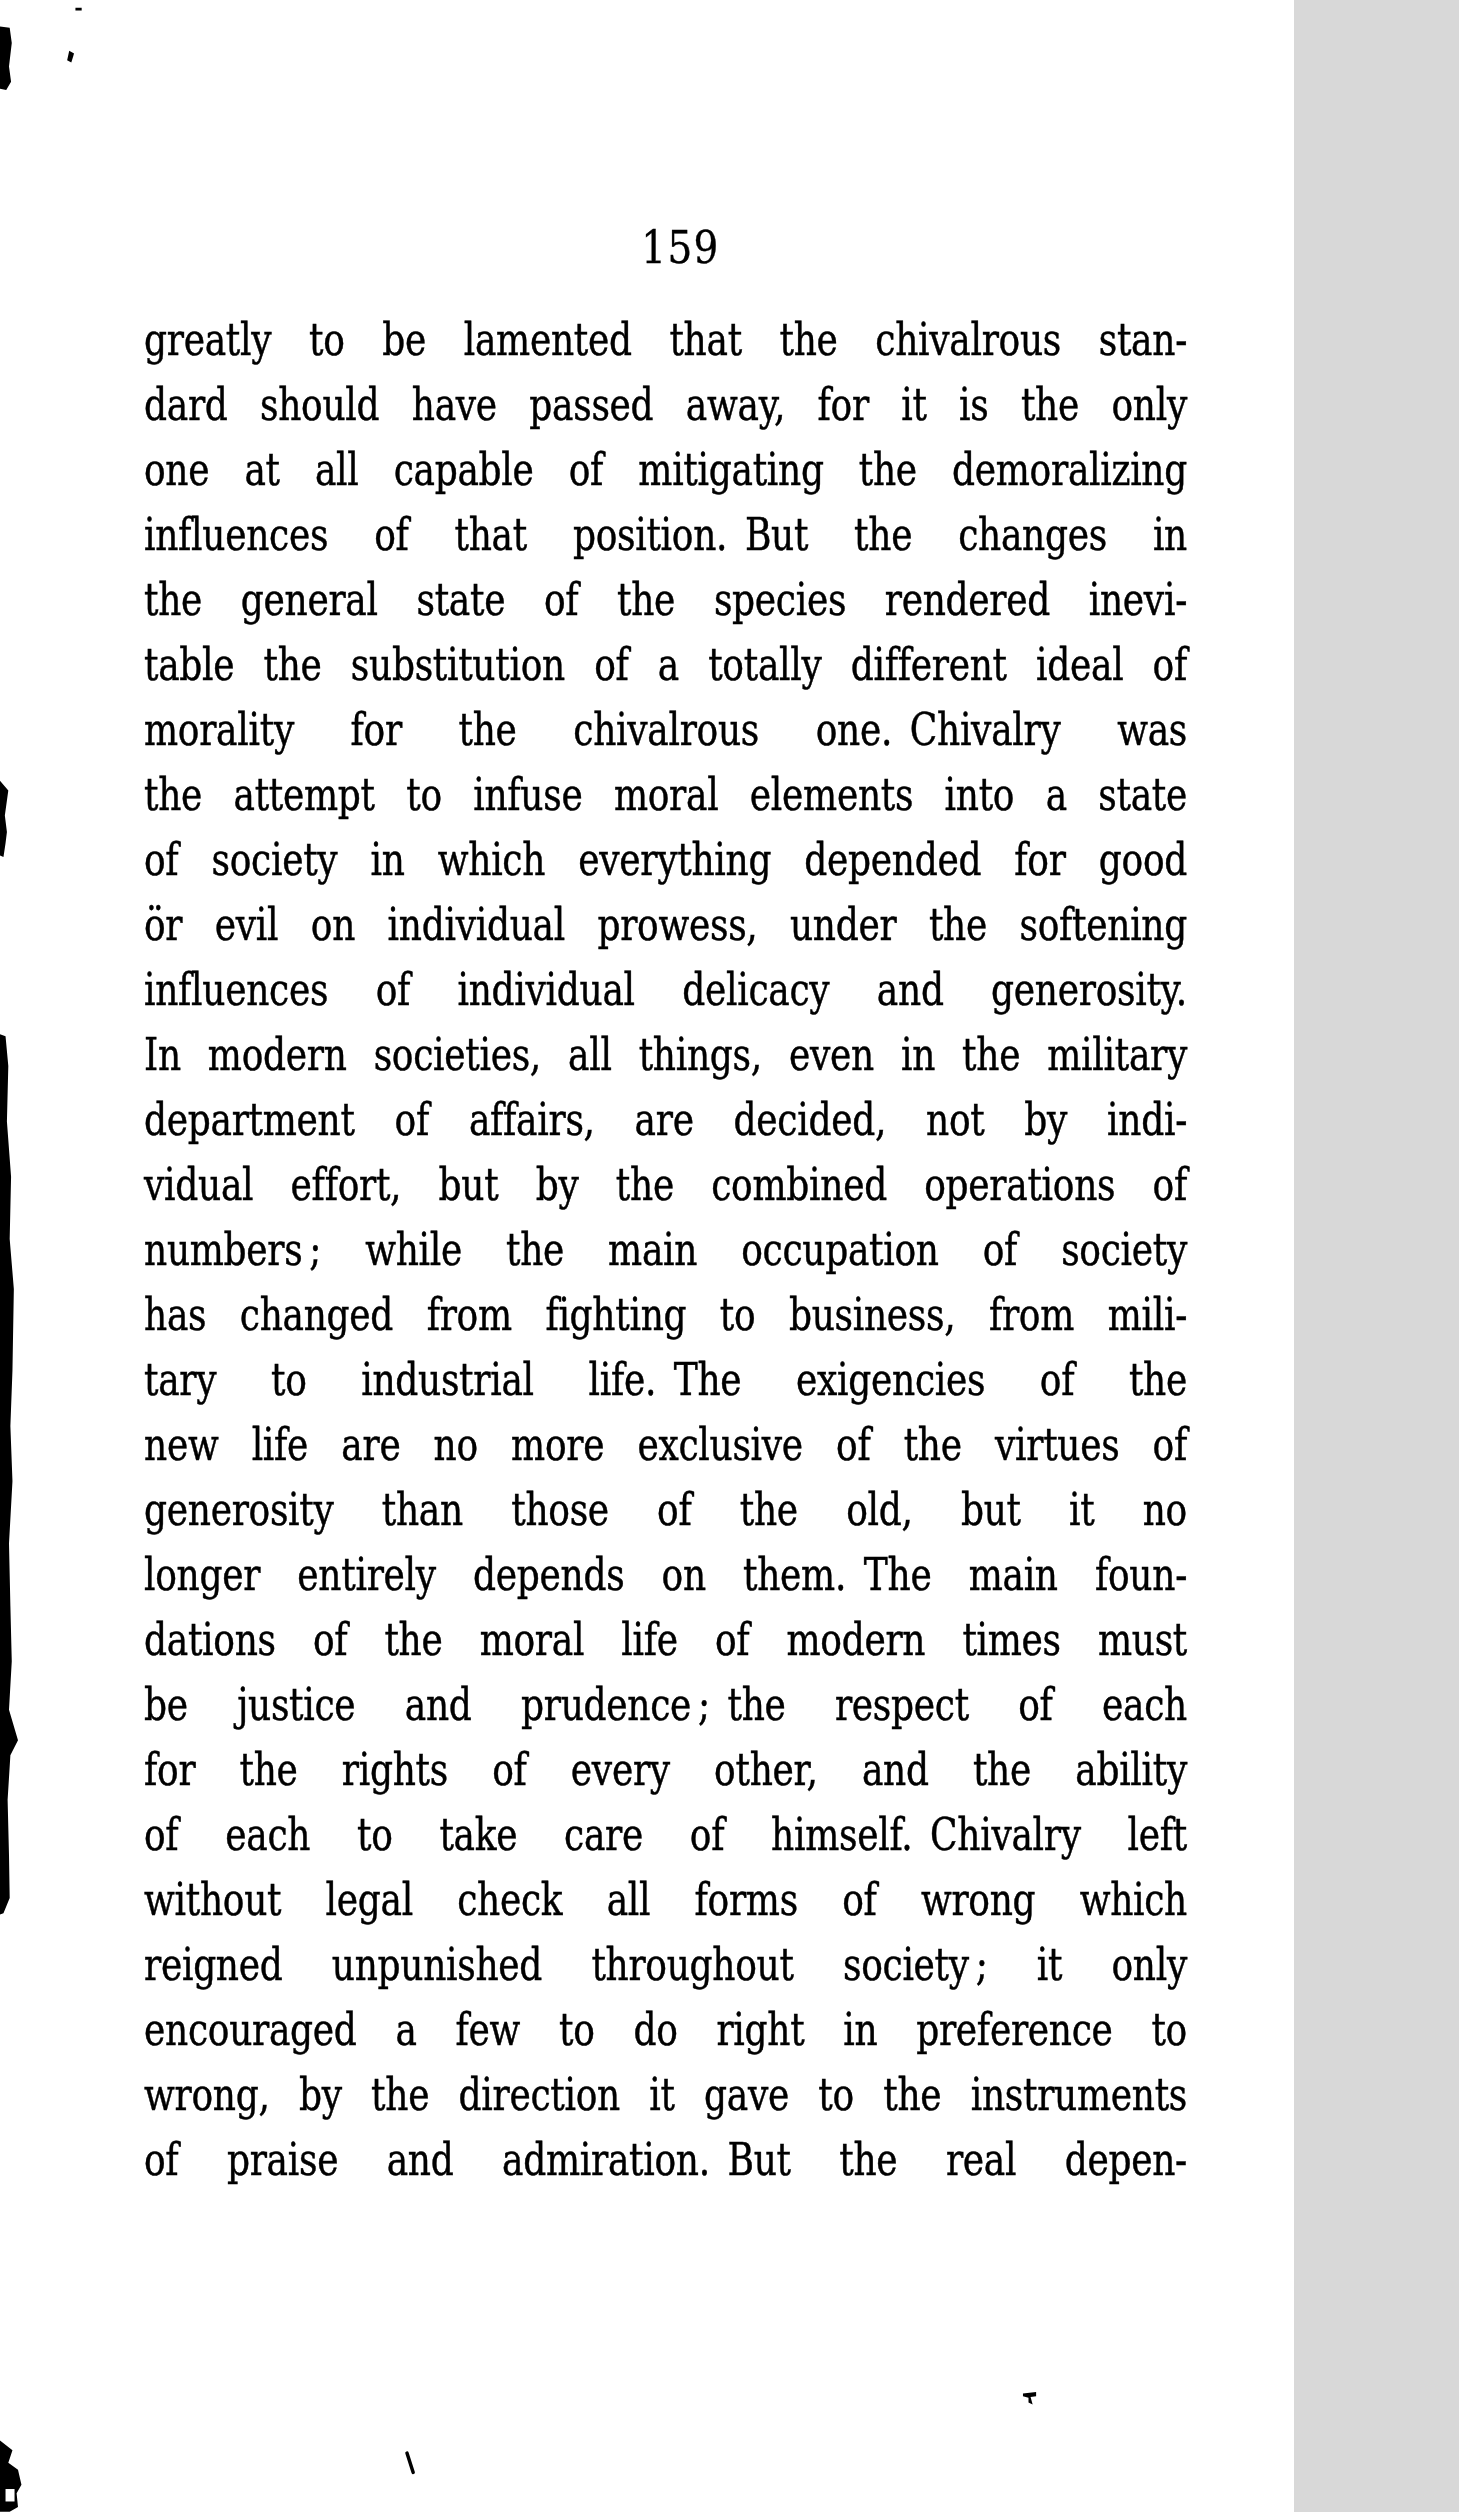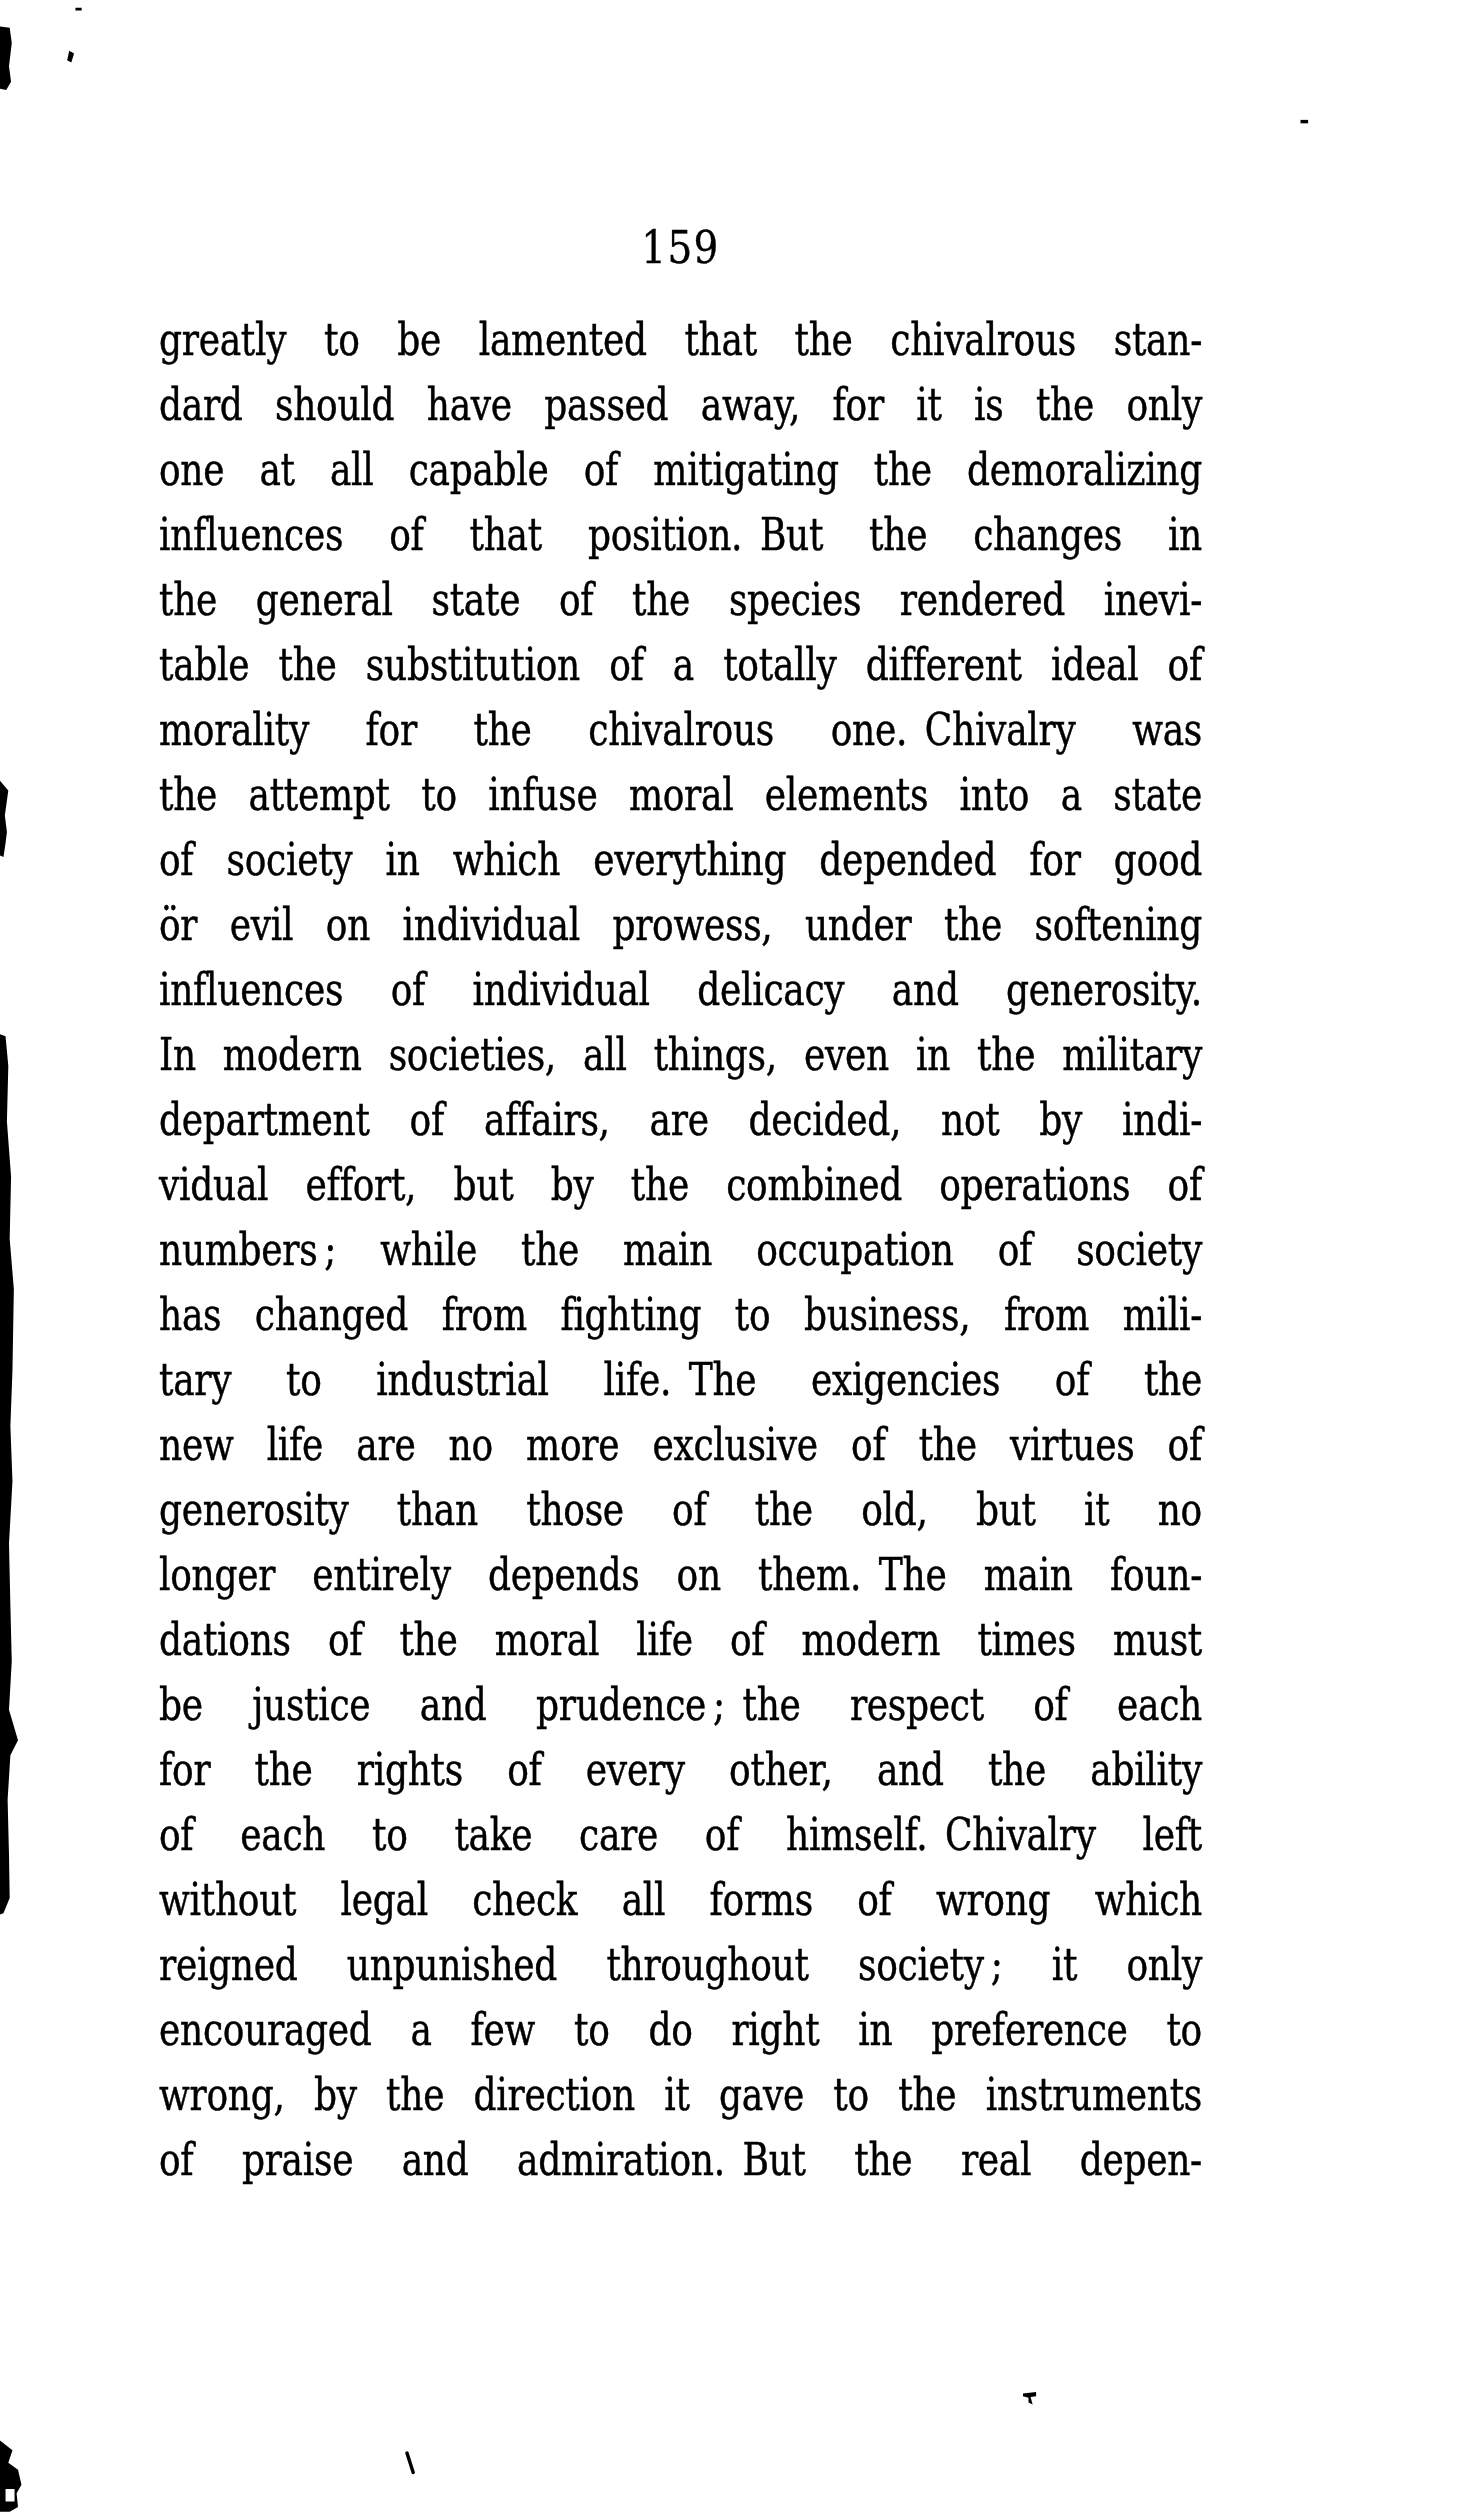--- a/index.html
+++ b/index.html
@@ -2,21 +2,21 @@
 <html style="font-size:11px"><head>
 <meta charset="utf-8">
 <style>
   html, body {
     margin: 0;
     padding: 0;
     background: #d8d8d8;
   }
   .page {
     position: relative;
-    width: 1459px;
+    width: 1294px;
     height: 2512px;
     background: #ffffff;
     overflow: hidden;
     font-family: "DejaVu Serif", "Liberation Serif", serif;
     color: #000000;
   }
   .artifact-layer {
     position: absolute;
     left: 0;
     top: 0;
@@ -32,21 +32,21 @@
     text-align: center;
     font-size: 39px;
     line-height: 55px;
     letter-spacing: 1.4px;
     transform: scaleY(1.15);
     transform-origin: 50% 50%;
     -webkit-text-stroke: 0.3px #000;
   }
   .text-block {
     position: absolute;
-    left: 159px;
+    left: 144px;
     top: 307px;
     width: 1043px;
   }
   .text-line {
     margin: 0;
     height: 65px;
     line-height: 65px;
     font-size: 36px;
     letter-spacing: -0.3px;
     text-align: justify;

